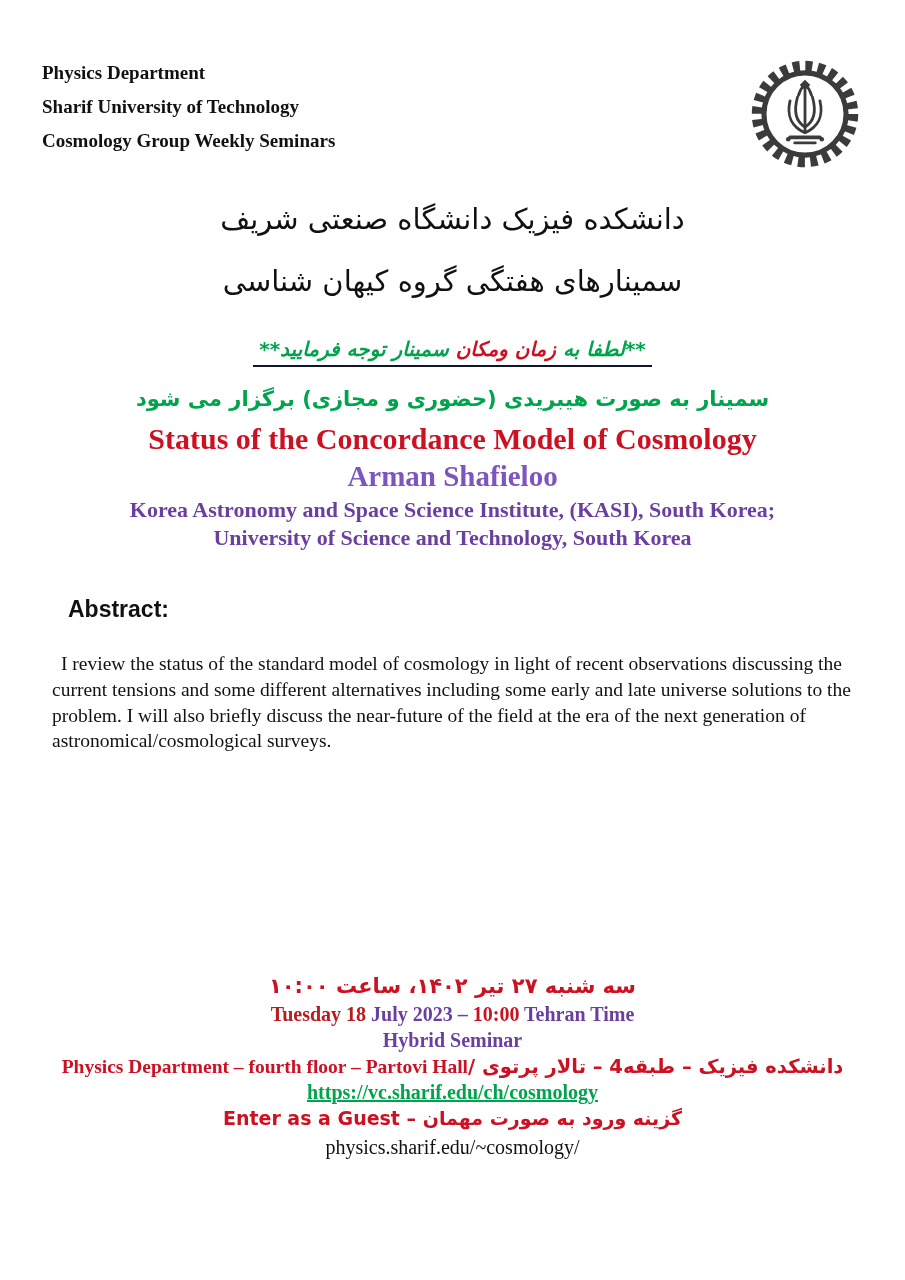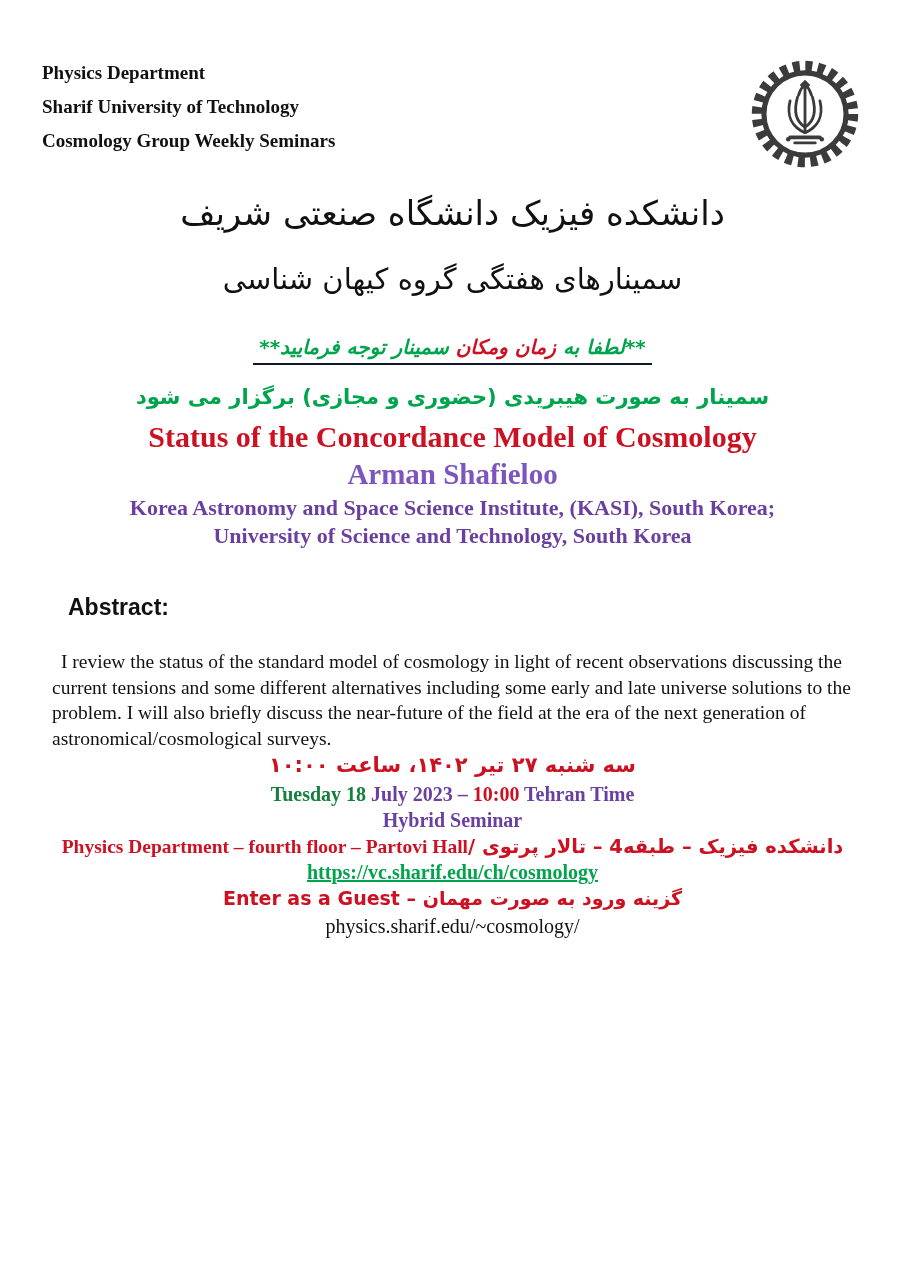--- a/index.html
+++ b/index.html
@@ -12,39 +12,39 @@
   .page{width:905px;height:956px;}
 
   
   .header{display:flex;justify-content:space-between;align-items:flex-start;padding:56px 44px 0 42px;}
   .header-lines p{margin:0;font-size:19px;font-weight:bold;line-height:1.8;}
   .logo-wrap{margin-top:2px;}
 
   
   .center{text-align:center;}
   .fa{font-family:"DejaVu Sans", sans-serif;}
-  .callig1{margin-top:13px;font-size:34px;line-height:1.55;}
+  .callig1{margin-top:23px;font-size:29px;line-height:1.55;}
   .callig2{margin-top:18px;font-size:29px;line-height:1.5;}
 
   .notice-row{margin-top:34px;}
   .notice{display:inline-block;font-size:20px;font-weight:bold;font-style:italic;
           border-bottom:2px solid #0f172a;padding:0 6px 4px 6px;}
 
   .hybrid{margin-top:20px;font-size:21px;font-weight:bold;}
 
   .title{margin-top:8px;font-size:30px;font-weight:bold;line-height:1.3;}
   .speaker{font-size:29px;font-weight:bold;line-height:1.3;}
   .affil{font-size:22px;font-weight:bold;line-height:1.28;}
 
   .abstract-h{margin:44px 0 0 68px;font-family:"Liberation Sans", sans-serif;
               font-size:23px;font-weight:bold;}
   .abstract-body{margin:28px auto 0 52px;width:802px;font-size:19.5px;line-height:1.31;
                  text-indent:9px;}
 
-  .bottom{}
+  .bottom{margin-top:218px;}
   .bottom > div{margin:0 auto;}
   .date-fa{font-size:21px;font-weight:bold;line-height:1.4;}
   .date-en{font-size:20px;font-weight:bold;line-height:1.35;}
   .mode{font-size:20px;font-weight:bold;line-height:1.2;}
   .location{margin-top:10px;font-size:19.5px;font-weight:bold;line-height:1.5;}
   .location .seg-en{font-family:"Liberation Serif", serif;}
   .vc-row{margin-top:6px;}
   .vc-link{font-size:20px;font-weight:bold;}
   .guest{margin-top:4px;font-size:19px;font-weight:bold;line-height:1.5;}
   .site{margin-top:4px;font-size:20px;line-height:1.4;}
@@ -105,21 +105,21 @@
   <div class="center affil" style="color: rgb(106, 63, 160);">University of Science and Technology, South Korea</div>
 
   <div class="abstract-h">Abstract:</div>
 
   <div class="abstract-body">I review the status of the standard model of cosmology in light of recent observations discussing the current tensions and some different alternatives including some early and late universe solutions to the problem. I will also briefly discuss the near-future of the field at the era of the next generation of astronomical/cosmological surveys.</div>
 
   <div class="bottom center">
 
     <div class="fa date-fa" dir="rtl" style="color: rgb(204, 17, 34);">سه شنبه ۲۷ تیر ۱۴۰۲، ساعت ۱۰:۰۰</div>
 
-    <div class="date-en" dir="ltr"><span style="color: #15803d;">Tuesday 18 </span><span style="color: rgb(106, 63, 160);">July 2023 – </span><span style="color: rgb(204, 17, 34);">10:00</span><span style="color: rgb(106, 63, 160);"> Tehran Time</span></div>
+    <div class="date-en" dir="ltr"><span style="color: #b91c1c;">Tuesday 18 </span><span style="color: rgb(106, 63, 160);">July 2023 – </span><span style="color: rgb(204, 17, 34);">10:00</span><span style="color: rgb(106, 63, 160);"> Tehran Time</span></div>
 
     <div class="mode" style="color: rgb(106, 63, 160);">Hybrid Seminar</div>
 
     <div class="location fa" dir="rtl"><span class="seg-fa" style="color: rgb(204, 17, 34);">دانشکده فیزیک – طبقه4 – تالار پرتوی /</span><span class="seg-en" style="color: rgb(204, 17, 34);">Physics Department – fourth floor – Partovi Hall</span></div>
 
     <div class="vc-row">
       <a class="vc-link" href="#" style="color: rgb(0, 164, 76);">https://vc.sharif.edu/ch/cosmology</a>
     </div>
 
     <div class="guest fa" dir="rtl"><span class="seg-fa" style="color: rgb(204, 17, 34);">گزینه ورود به صورت مهمان – </span><span class="seg-en" style="color: rgb(204, 17, 34);">Enter as a Guest</span></div>

